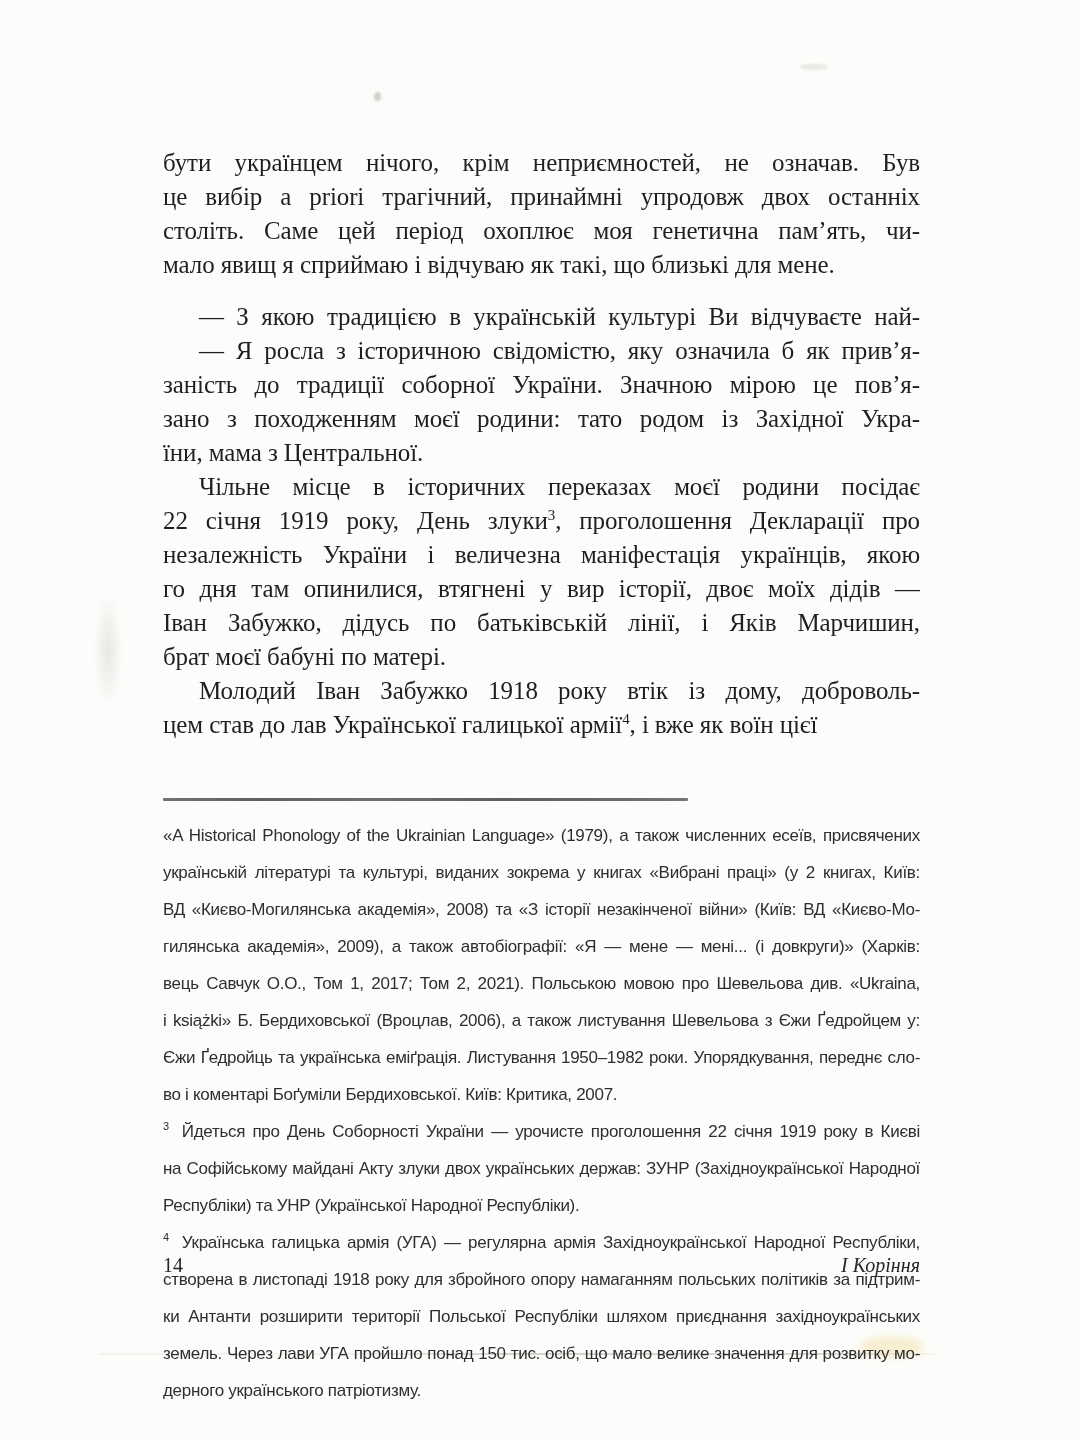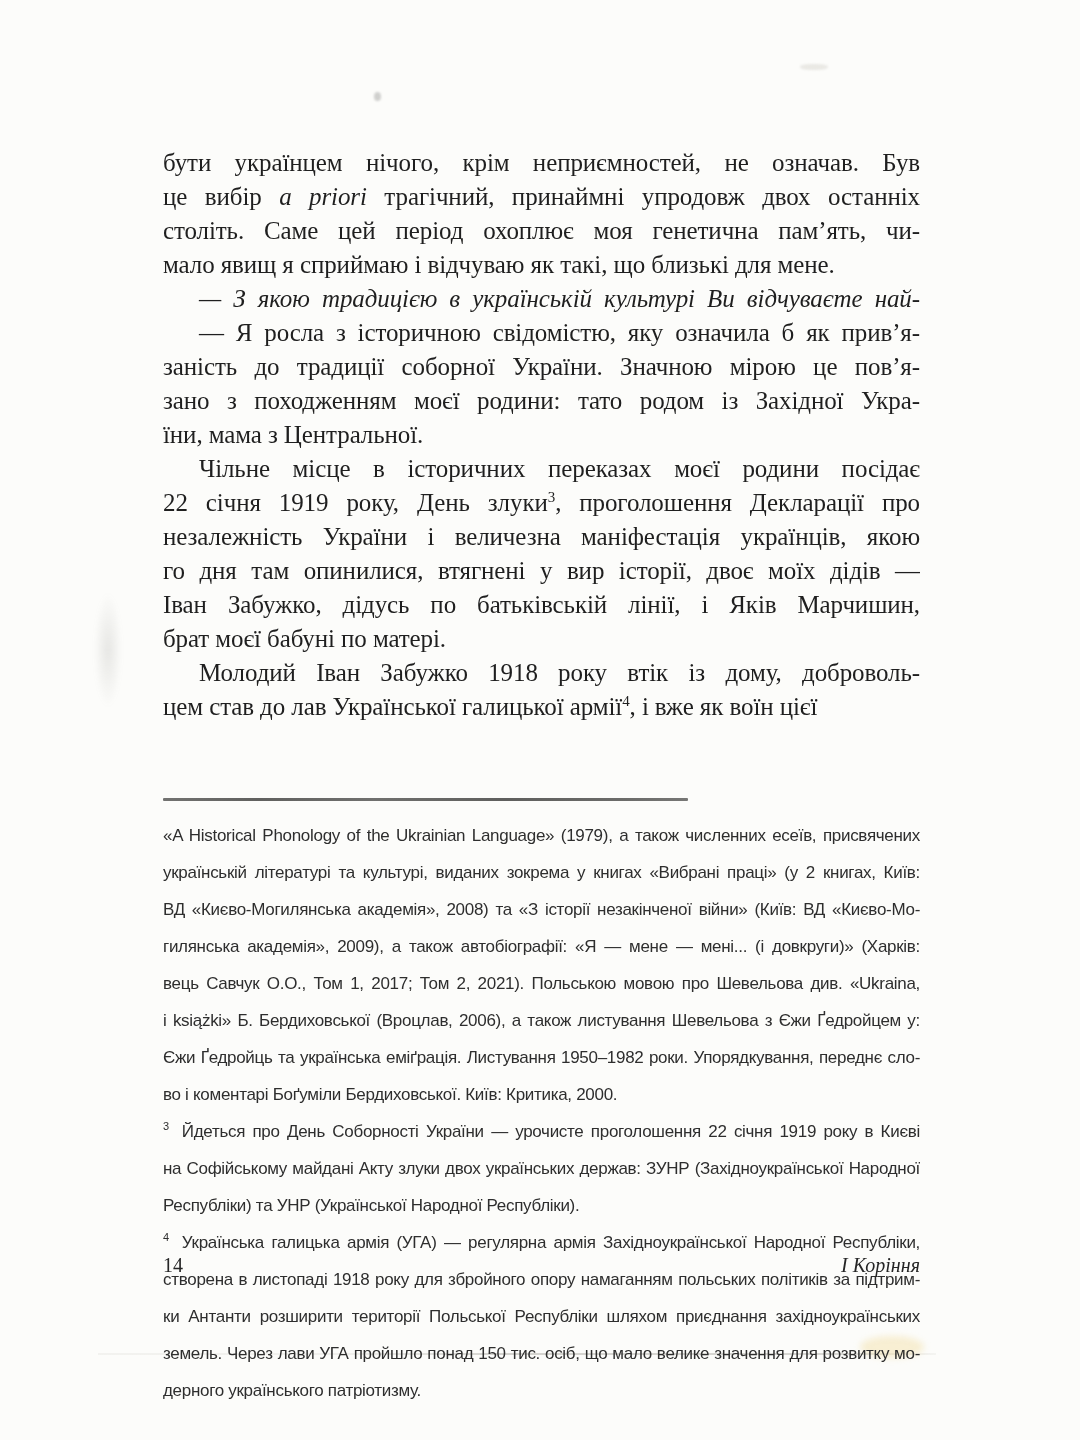--- a/index.html
+++ b/index.html
@@ -15,21 +15,21 @@
   .body-text{
     position:absolute;left:163px;top:146px;width:757px;
     font-size:25px;line-height:34px;letter-spacing:-0.1px;
   }
   .bline{
     height:34px;overflow:hidden;
     text-align:justify;text-align-last:justify;
   }
   .bline.lastline{text-align-last:left;}
   .bline.indent{text-indent:36px;}
-  .it{font-style:italic;}
+  .it{margin-top:18px;}
   .bline sup{font-size:15px;line-height:0;vertical-align:super;}
   
   .fn-separator{
     position:absolute;left:163px;top:798px;width:525px;height:3px;
     background:linear-gradient(90deg,#5a5a58 0%,#454543 18%,#575755 40%,#434341 65%,#525250 88%,#5f5f5d 100%);
     opacity:.85;border-radius:1px;
   }
   .footnotes{
     position:absolute;left:163px;top:812px;width:757px;
     font-family:"Liberation Sans", sans-serif;
@@ -96,21 +96,21 @@
 
   <div class="footnotes">
       <div class="fnpara">
         <div class="fn-line"><span>«A Historical Phonology of the Ukrainian Language» (1979), а також численних есеїв, присвячених</span></div>
         <div class="fn-line"><span>українській літературі та культурі, виданих зокрема у книгах «Вибрані праці» (у 2 книгах, Київ:</span></div>
         <div class="fn-line"><span>ВД «Києво-Могилянська академія», 2008) та «З історії незакінченої війни» (Київ: ВД «Києво-Мо-</span></div>
         <div class="fn-line"><span>гилянська академія», 2009), а також автобіографії: «Я — мене — мені... (і довкруги)» (Харків: Вида-</span></div>
         <div class="fn-line"><span>вець Савчук О.О., Том 1, 2017; Том 2, 2021). Польською мовою про Шевельова див. «Ukraina, ludzie</span></div>
         <div class="fn-line"><span>i książki» Б. Бердиховської (Вроцлав, 2006), а також листування Шевельова з Єжи Ґедройцем у:</span></div>
         <div class="fn-line"><span>Єжи Ґедройць та українська еміґрація. Листування 1950–1982 роки. Упорядкування, переднє сло-</span></div>
-        <div class="fn-line lastline"><span>во і коментарі Боґуміли Бердиховської. Київ: Критика, 2000.</span></div>
+        <div class="fn-line lastline"><span>во і коментарі Боґуміли Бердиховської. Київ: Критика, 2007.</span></div>
       </div>
       <div class="fnpara">
         <div class="fn-line"><sup class="marker">3</sup><span>Йдеться про День Соборності України — урочисте проголошення 22 січня 1919 року в Києві</span></div>
         <div class="fn-line"><span>на Софійському майдані Акту злуки двох українських держав: ЗУНР (Західноукраїнської Народної</span></div>
         <div class="fn-line lastline"><span>Республіки) та УНР (Української Народної Республіки).</span></div>
       </div>
       <div class="fnpara">
         <div class="fn-line"><sup class="marker">4</sup><span>Українська галицька армія (УГА) — регулярна армія Західноукраїнської Народної Республіки,</span></div>
         <div class="fn-line"><span>створена в листопаді 1918 року для збройного опору намаганням польських політиків за підтрим-</span></div>
         <div class="fn-line"><span>ки Антанти розширити території Польської Республіки шляхом приєднання західноукраїнських</span></div>

